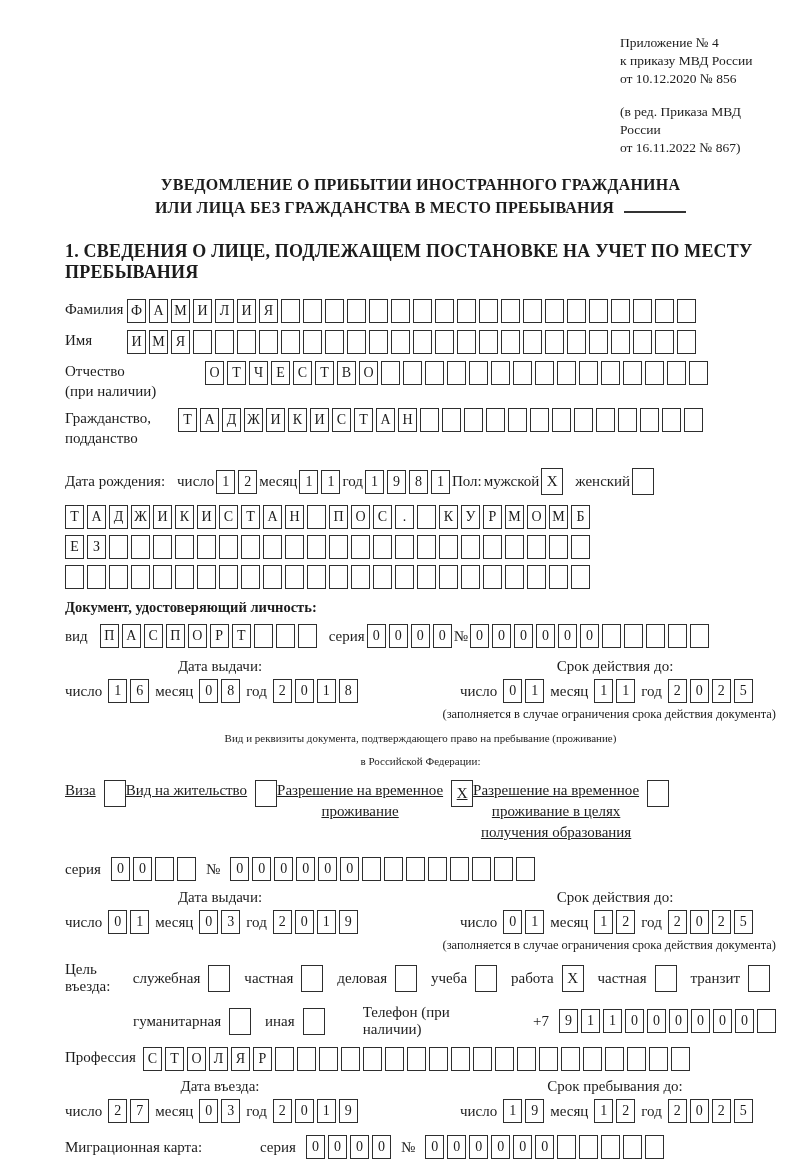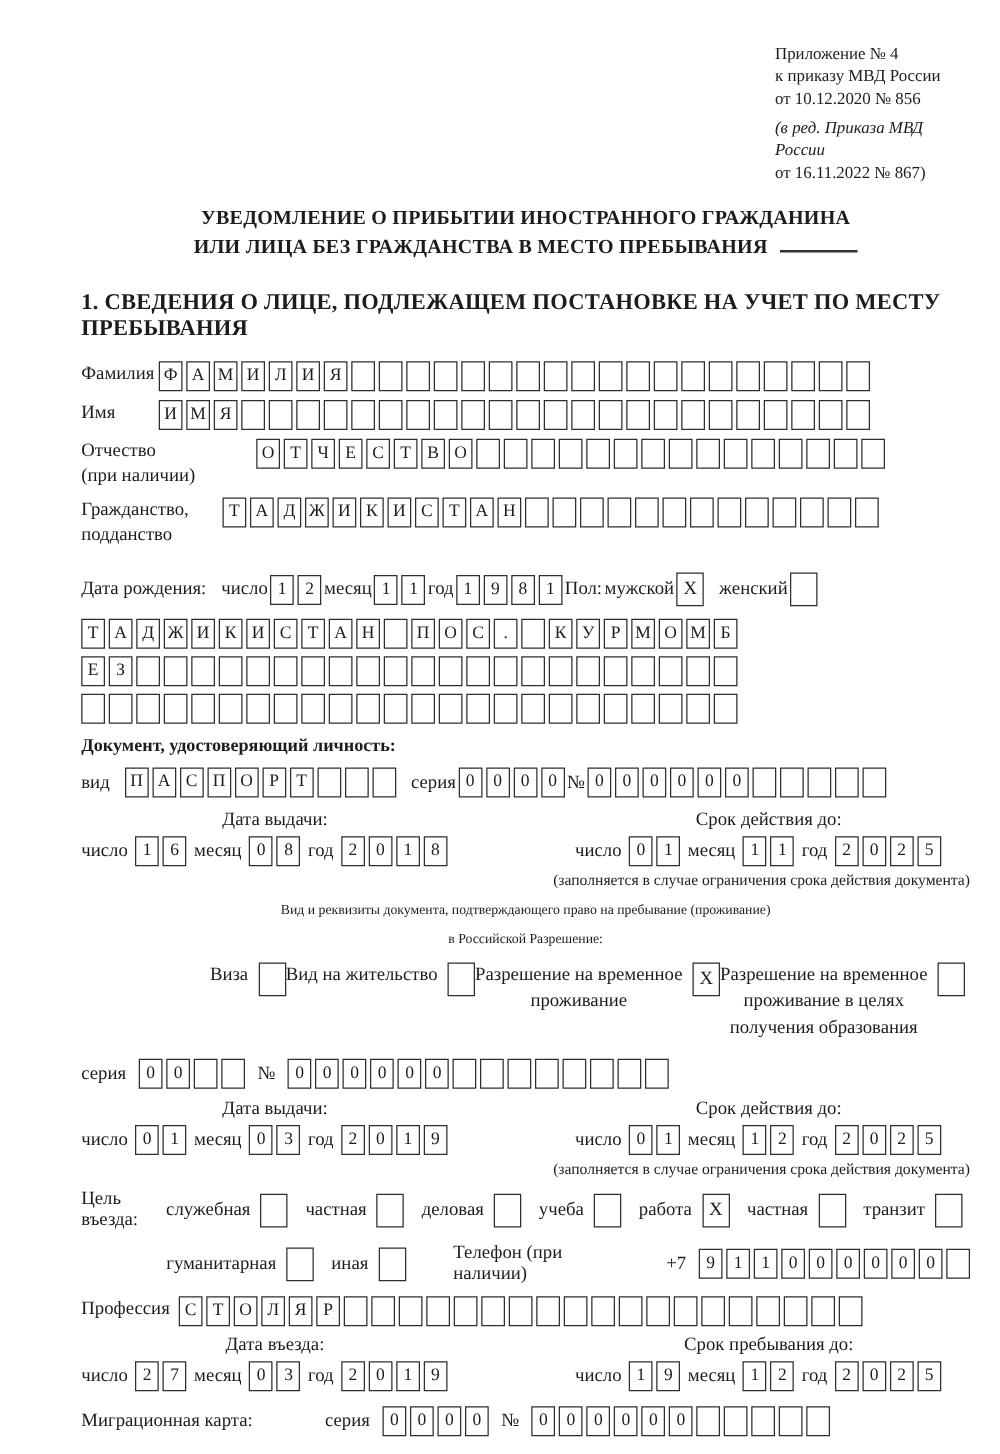--- a/index.html
+++ b/index.html
@@ -2,21 +2,21 @@
 <html><head>
 <meta charset="utf-8">
 <style>
   * { box-sizing: border-box; margin: 0; padding: 0; }
   html,body { width: 800px; background: #ffffff; }
   body { height: 1163px; overflow: hidden; font-family: "Liberation Serif", "DejaVu Serif", serif; color: #1c1c1c; }
   .page { padding: 34px 24px 10px 65px; }
 
   
   .appendix { margin-left: 555px; font-size: 13.5px; line-height: 1.32; }
-  .appendix .sub { margin-top: 6px; font-style: italic; }
+  .appendix .sub { margin-top: 16px; }
   .forma { text-align: right; padding-right: 32px; font-weight: bold; font-size: 15.5px; margin-top: 14px; letter-spacing: .5px; }
 
   
   .title { text-align: center; font-weight: bold; font-size: 16px; margin-top: 16px; line-height: 1.45; letter-spacing: .2px; }
   .title-underline { display: inline-block; width: 62px; border-bottom: 2px solid #333; height: 14px; margin-left: 10px; }
   .sect-heading { font-weight: bold; font-size: 18px; margin-top: 22px; margin-bottom: 16px; letter-spacing: .2px; }
 
   
   .frow { display: flex; align-items: flex-start; margin-bottom: 7px; }
   .flabel { font-size: 15px; line-height: 20px; flex: none; white-space: pre-line; }
@@ -45,21 +45,21 @@
   .date-col.right { width: auto; flex: 1; }
   .date-heading { font-size: 15px; text-align: center; margin-bottom: 4px; }
   .date-col.left .date-heading { width: 310px; }
   .date-col.right .date-heading { width: 290px; margin-left: 10px; }
   .date-line { display: flex; align-items: center; gap: 6px; font-size: 15px; }
   .note { text-align: right; font-size: 12.5px; margin-top: 4px; margin-bottom: 8px; }
 
   .plain-text { font-size: 11px; line-height: 1.55; margin-top: 6px; text-align: center; }
 
   
-  .opts-row { display: flex; justify-content: flex-end; align-items: flex-start; margin-top: 10px; margin-bottom: 14px; padding-right: 4px; }
+  .opts-row { display: flex; justify-content: flex-start; align-items: flex-start; margin-top: 10px; margin-bottom: 14px; padding-right: 4px; text-decoration: underline; }
   .opt { display: flex; align-items: flex-start; gap: 8px; }
   .opt-label { font-size: 15px; line-height: 21px; white-space: pre-line; }
   .opt-label.centered { text-align: center; }
 
   
   .purpose-line { display: flex; align-items: center; gap: 8px; font-size: 15px; margin-bottom: 9px; }
   .purpose-line .checkbox { margin-right: 6px; }
   .indent { margin-left: 68px; }
   .phone-label { margin-left: 24px; }
   .phone-prefix { margin-left: 14px; margin-right: 2px; }
@@ -405,21 +405,21 @@
             <span class="cell">0</span>
             <span class="cell">2</span>
             <span class="cell">5</span>
           </span>
       </div>
     </div>
   </div>
   <div class="note">(заполняется в случае ограничения срока действия документа)</div>
 
   <div class="plain-text">Вид и реквизиты документа, подтверждающего право на пребывание (проживание)</div>
-  <div class="plain-text">в Российской Разрешение:</div>
+  <div class="plain-text">в Российской Федерации:</div>
 
   <div class="opts-row">
     <div class="opt">
       <span class="opt-label">Виза</span>
       <span class="checkbox"></span>
     </div>
     <div class="opt">
       <span class="opt-label">Вид на жительство</span>
       <span class="checkbox"></span>
     </div>

